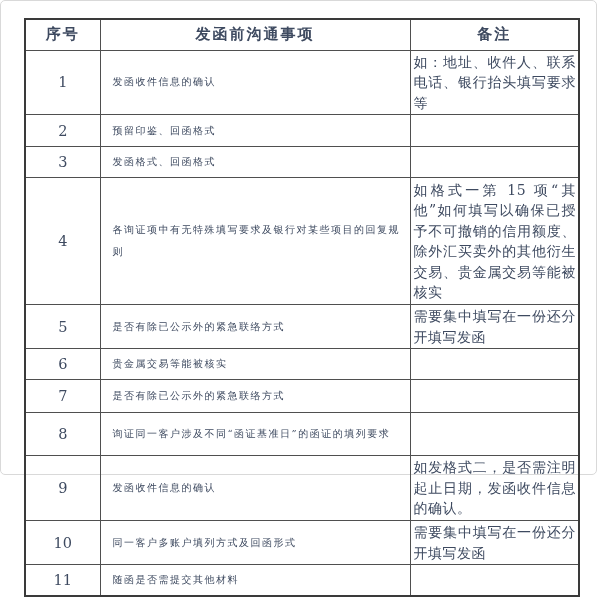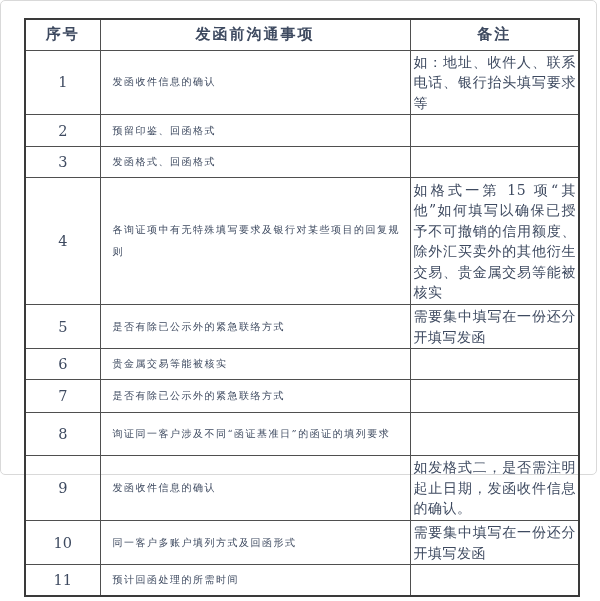--- a/index.html
+++ b/index.html
@@ -146,18 +146,18 @@
   </tr>
 
   <tr>
     <td class="cell-num">10</td>
     <td class="cell-item">同一客户多账户填列方式及回函形式</td>
     <td class="cell-note">需要集中填写在一份还分开填写发函</td>
   </tr>
 
   <tr>
     <td class="cell-num">11</td>
-    <td class="cell-item">预计回函处理的所需时间</td>
+    <td class="cell-item">随函是否需提交其他材料</td>
     <td class="cell-note"></td>
   </tr>
 </tbody>
   </table>
 </div>
 
 </body></html>

